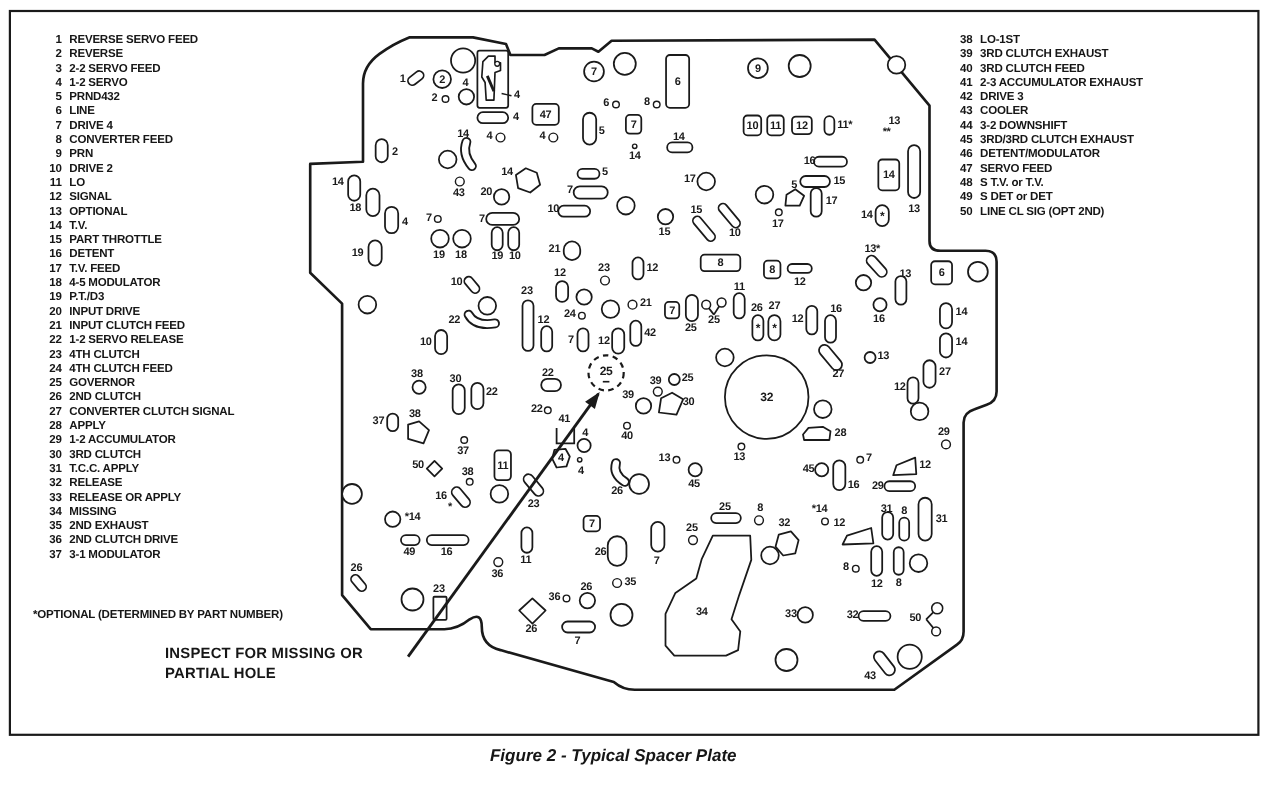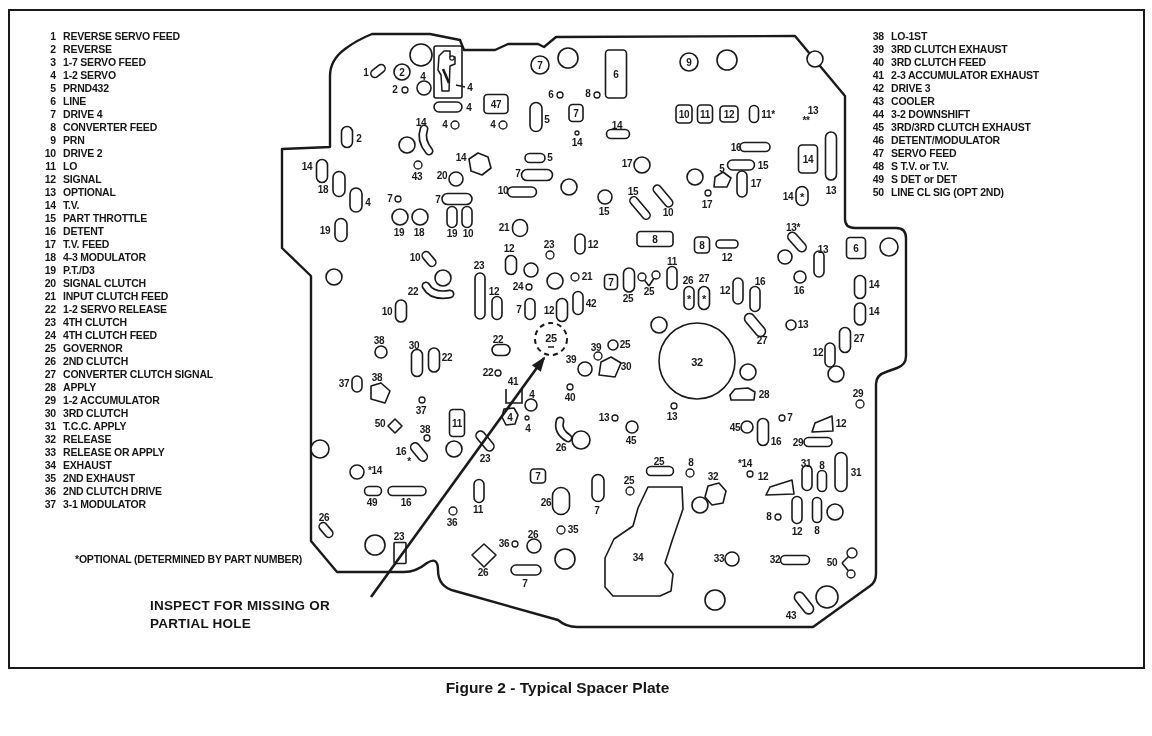--- a/index.html
+++ b/index.html
@@ -17,29 +17,28 @@
     letter-spacing:-0.2px;white-space:nowrap;
   }
   .legend-row{display:flex;}
   .legend-row .num{width:22px;text-align:right;margin-right:7px;}
   #legend-left{left:34px;top:30px;}
   #legend-right{left:858px;top:30px;}
   #legend-right .legend-row .num{width:26px;}
   .footnote{
     position:absolute;left:30px;top:553px;font-weight:bold;font-size:10.5px;
     letter-spacing:-0.2px;
-    margin-left:45px;
   }
   .inspect-note{
-    position:absolute;left:150px;top:597px;font-weight:bold;font-size:13.5px;
+    position:absolute;left:150px;top:585px;font-weight:bold;font-size:13.5px;
     line-height:18px;letter-spacing:0.2px;
   }
   .caption{
     position:absolute;left:0;top:679px;width:1115px;text-align:center;
-    font-weight:bold;font-size:15.5px;
+    font-weight:bold;font-size:15.5px;font-style:italic;
   }
 </style>
 </head>
 <body>
 
 <div class="border-frame"></div>
 
 <svg id="plate-svg" width="1152" height="736" viewBox="0 0 1152 736">
     <path d="M 372,34 L 430,34 L 460,40 L 464,50 L 495,50 L 508,44 L 538,44 L 544,47 L 556,37 L 795,36 L 845,96 L 845,219 Q 845,228 855,228 L 896,228 Q 906,228 906,238 L 906,356 Q 906,365 897,368 L 886,372 Q 876,375 876,384 L 876,574 Q 876,582 870,586 L 813,627 L 577,627 Q 566,627 558,620 L 455,591 Q 438,587 438,570 Q 438,556 427,563 Q 416,572 404,572 L 337,572 L 311,541 L 311,276 L 282,248 L 282,149 L 330,147 L 330,76 Q 330,60 345,49 Q 357,40 372,34 Z" fill="none" stroke="#1a1a1a" stroke-width="2.4" stroke-linejoin="round"></path>
     <circle cx="421" cy="55" r="11" fill="#fff" stroke="#1a1a1a" stroke-width="1.6"></circle>
@@ -403,21 +402,21 @@
     <div class="legend-row">
       <span class="num">1</span>
       <span class="lab">REVERSE SERVO FEED</span>
     </div>
     <div class="legend-row">
       <span class="num">2</span>
       <span class="lab">REVERSE</span>
     </div>
     <div class="legend-row">
       <span class="num">3</span>
-      <span class="lab">1-7 SERVO FEED</span>
+      <span class="lab">2-2 SERVO FEED</span>
     </div>
     <div class="legend-row">
       <span class="num">4</span>
       <span class="lab">1-2 SERVO</span>
     </div>
     <div class="legend-row">
       <span class="num">5</span>
       <span class="lab">PRND432</span>
     </div>
     <div class="legend-row">
@@ -463,29 +462,29 @@
     <div class="legend-row">
       <span class="num">16</span>
       <span class="lab">DETENT</span>
     </div>
     <div class="legend-row">
       <span class="num">17</span>
       <span class="lab">T.V. FEED</span>
     </div>
     <div class="legend-row">
       <span class="num">18</span>
-      <span class="lab">4-3 MODULATOR</span>
+      <span class="lab">4-5 MODULATOR</span>
     </div>
     <div class="legend-row">
       <span class="num">19</span>
       <span class="lab">P.T./D3</span>
     </div>
     <div class="legend-row">
       <span class="num">20</span>
-      <span class="lab">SIGNAL CLUTCH</span>
+      <span class="lab">INPUT DRIVE</span>
     </div>
     <div class="legend-row">
       <span class="num">21</span>
       <span class="lab">INPUT CLUTCH FEED</span>
     </div>
     <div class="legend-row">
       <span class="num">22</span>
       <span class="lab">1-2 SERVO RELEASE</span>
     </div>
     <div class="legend-row">
@@ -527,21 +526,21 @@
     <div class="legend-row">
       <span class="num">32</span>
       <span class="lab">RELEASE</span>
     </div>
     <div class="legend-row">
       <span class="num">33</span>
       <span class="lab">RELEASE OR APPLY</span>
     </div>
     <div class="legend-row">
       <span class="num">34</span>
-      <span class="lab">EXHAUST</span>
+      <span class="lab">MISSING</span>
     </div>
     <div class="legend-row">
       <span class="num">35</span>
       <span class="lab">2ND EXHAUST</span>
     </div>
     <div class="legend-row">
       <span class="num">36</span>
       <span class="lab">2ND CLUTCH DRIVE</span>
     </div>
     <div class="legend-row">

